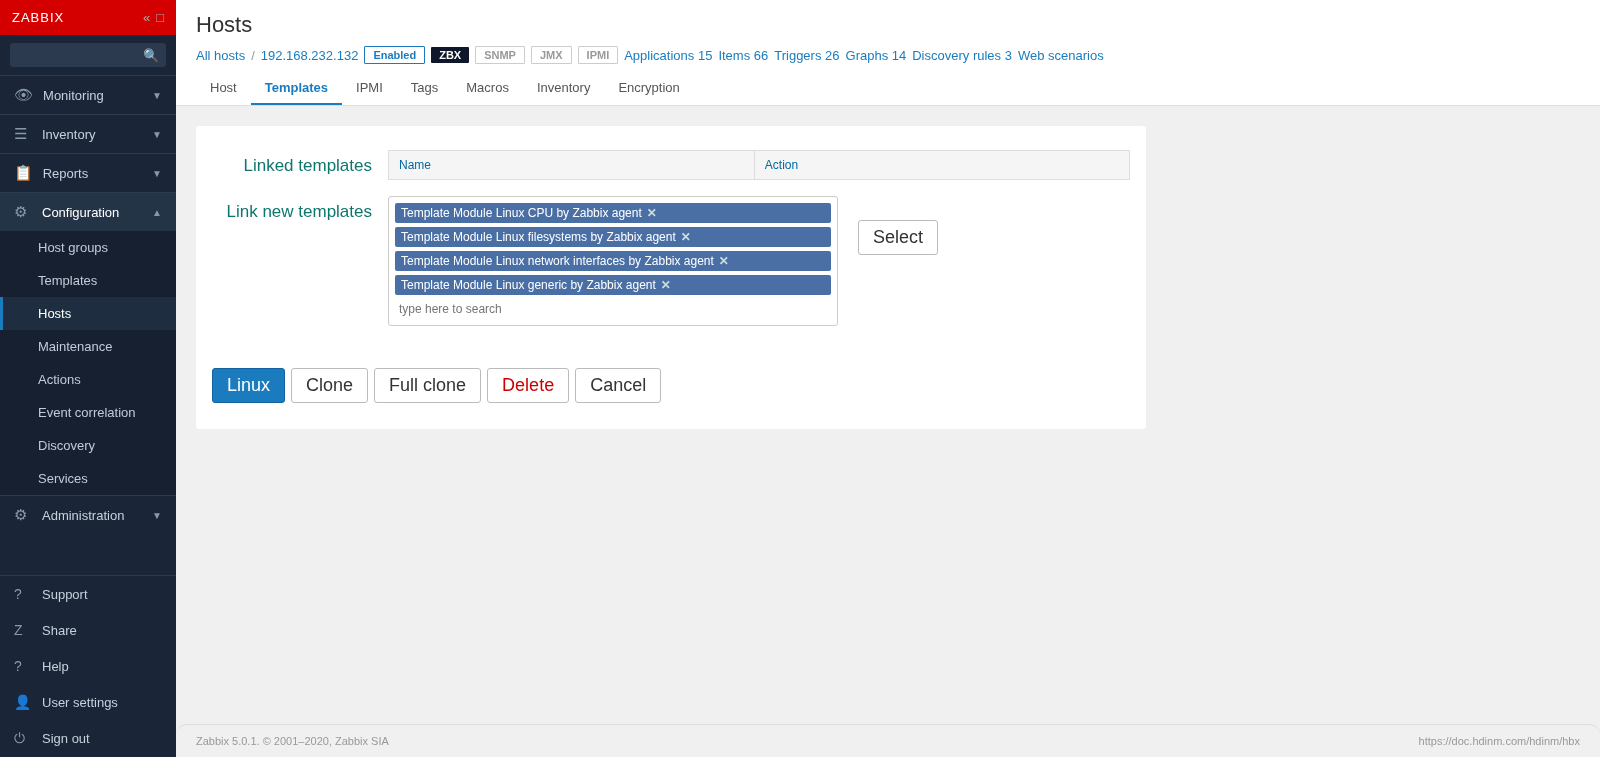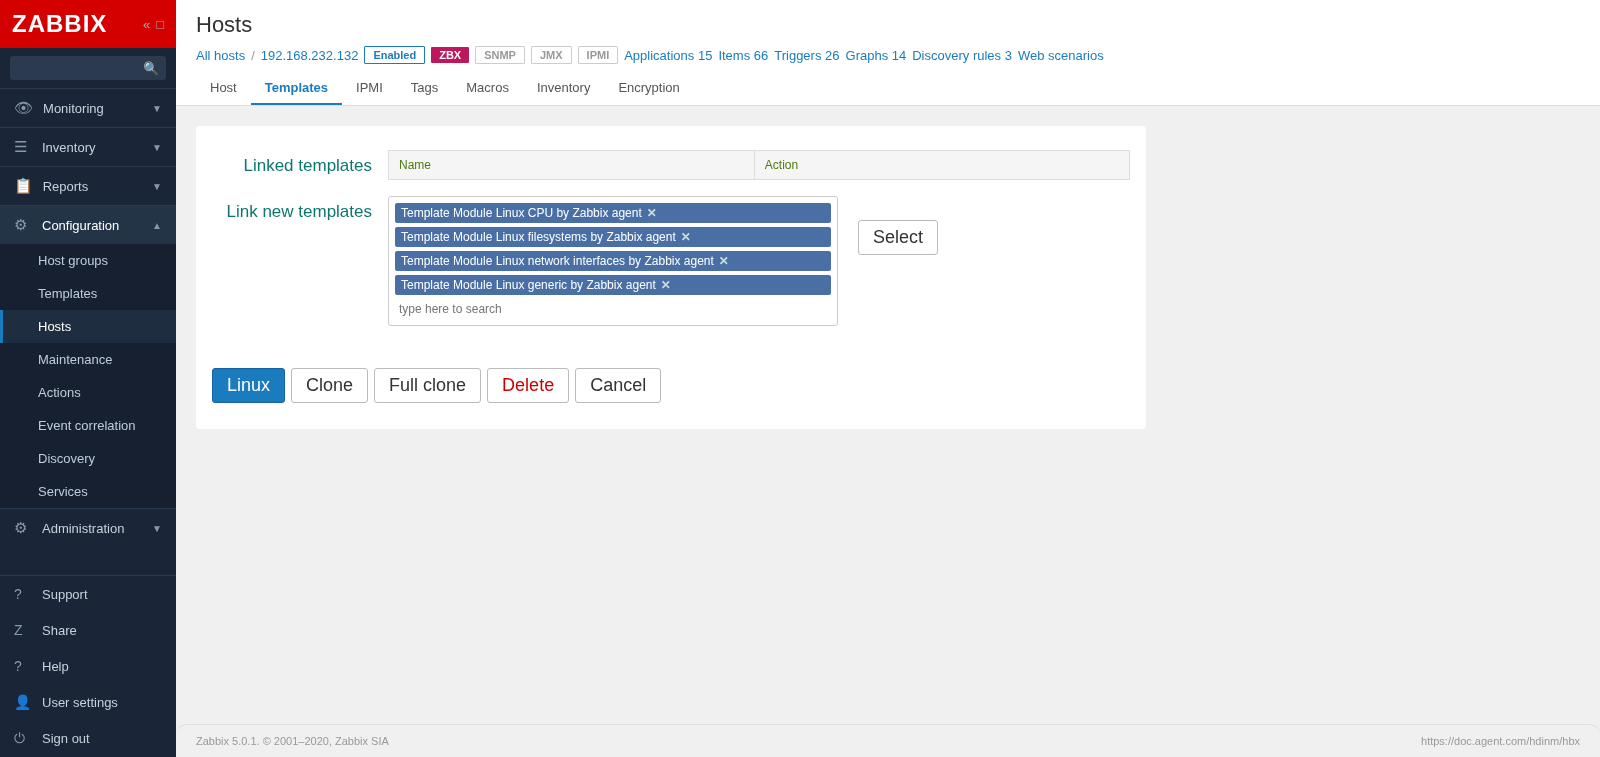--- a/index.html
+++ b/index.html
@@ -17,22 +17,22 @@
       overflow-y: auto;
     }
     .sidebar-logo {
       background: #d40000;
       padding: 10px 12px;
       display: flex;
       align-items: center;
       justify-content: space-between;
     }
     .logo-text {
-      font-size: 24px;
-      font-weight: bold;
+      font-size: 13px;
+      font-weight: normal;
       color: #fff;
       letter-spacing: 1px;
     }
     .sidebar-toggle-icons {
       display: flex;
       gap: 6px;
       color: #aaa;
       font-size: 13px;
       cursor: pointer;
     }
@@ -137,21 +137,21 @@
     .breadcrumb a { color: #1a7cbf; text-decoration: none; }
     .breadcrumb .sep { color: #999; }
     .status-badge {
       display: inline-block;
       padding: 2px 8px;
       border-radius: 1px;
       font-size: 11px;
       font-weight: bold;
     }
     .badge-enabled { background: #fff; color: #1a7cbf; border: 1px solid #1a7cbf; }
-    .badge-zbx { background: #be185d; color: #fff; }
+    .badge-zbx { background: #0f172a; color: #fff; }
     .badge-snmp, .badge-jmx, .badge-ipmi { background: #fff; color: #999; border: 1px solid #ccc; font-size: 11px; }
 
     
     .tabs {
       display: flex;
       gap: 0;
       border-bottom: none;
       margin-top: 6px;
     }
     .tab {
@@ -198,21 +198,21 @@
       width: 100%;
       border-collapse: collapse;
       border: 1px solid #ddd;
     }
     .linked-templates-table th {
       background: #f5f5f5;
       padding: 7px 10px;
       text-align: left;
       font-size: 12px;
       font-weight: normal;
-      color: #4d7c0f;
+      color: #0369a1;
       border: 1px solid #ddd;
     }
 
     
     .template-input-area {
       border: 1px solid #ccc;
       border-radius: 3px;
       background: #fff;
       padding: 6px;
       min-height: 110px;
@@ -477,15 +477,15 @@
         <button class="btn btn-secondary">Clone</button>
         <button class="btn btn-secondary">Full clone</button>
         <button class="btn btn-danger">Delete</button>
         <button class="btn btn-secondary">Cancel</button>
       </div>
     </div>
   </div>
 
   <div class="footer">
     <span>Zabbix 5.0.1. © 2001–2020, Zabbix SIA</span>
-    <span>https://doc.agent.com/hdinm/hbx</span>
+    <span>https://doc.hdinm.com/hdinm/hbx</span>
   </div>
 </div>
 
 </body></html>

